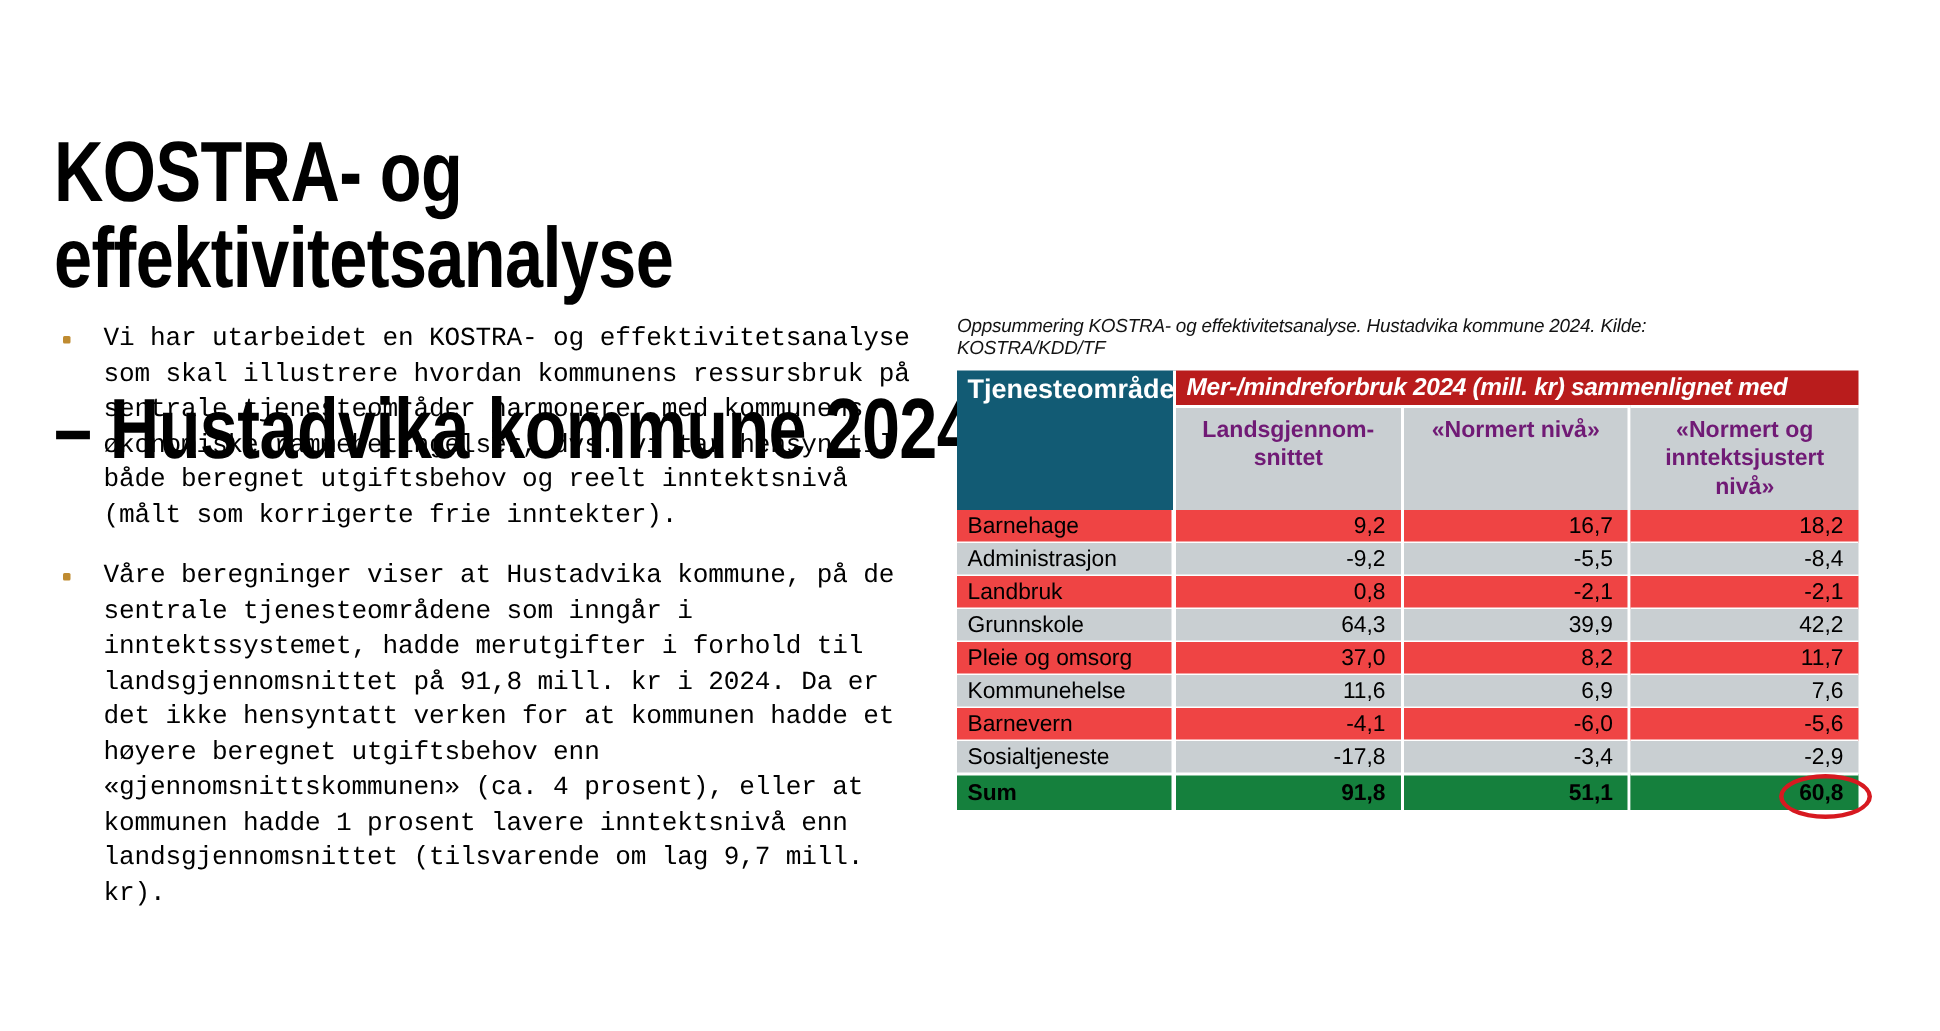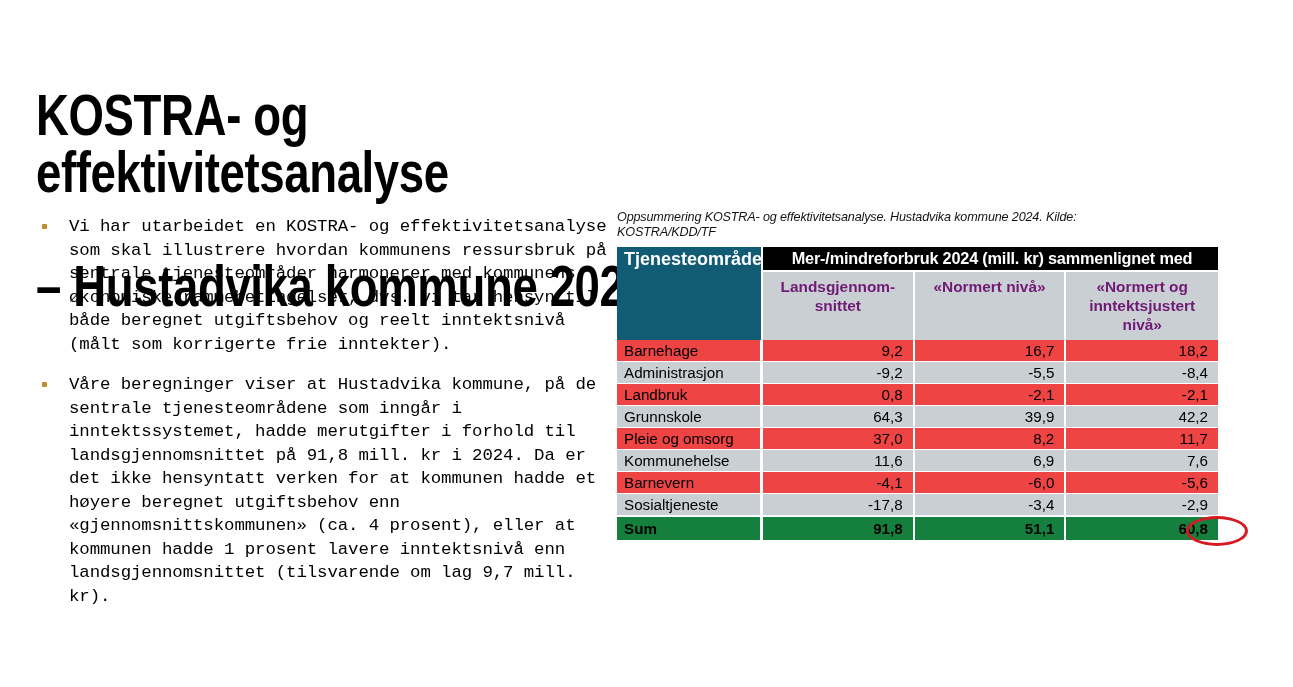--- a/index.html
+++ b/index.html
@@ -70,21 +70,21 @@
     letter-spacing: -0.1px;
   }
   .bullet-text.emphasis {
     font-weight: bold;
     font-style: italic;
   }
 
   
   #table-block {
     position: absolute;
-    left: 617px;
+    left: 638px;
     top: 210px;
     width: 557px;
   }
   #table-caption {
     font-size: 12.6px;
     font-style: italic;
     line-height: 15px;
     color: #131313;
     margin-bottom: 7px;
     letter-spacing: -0.15px;
@@ -105,28 +105,29 @@
     background: #125b74;
     color: #ffffff;
     font-weight: bold;
     font-size: 18px;
     text-align: left;
     padding: 2px 0 2px 7px;
     vertical-align: top;
     border-right: 2px solid #ffffff;
   }
   th.hd-span {
-    background: #000000;
+    background: #b91c1c;
     color: #ffffff;
     font-weight: bold;
     font-size: 16.3px;
-    text-align: center;
+    text-align: left;
     padding: 2px 4px 2px 7px;
     white-space: nowrap;
     letter-spacing: -0.2px;
+    font-style: italic;
   }
   th.sub {
     background: #c9cfd2;
     color: #701a75;
     font-weight: bold;
     font-size: 15.4px;
     line-height: 19px;
     text-align: center;
     vertical-align: top;
     padding: 5px 8px 6px 8px;

